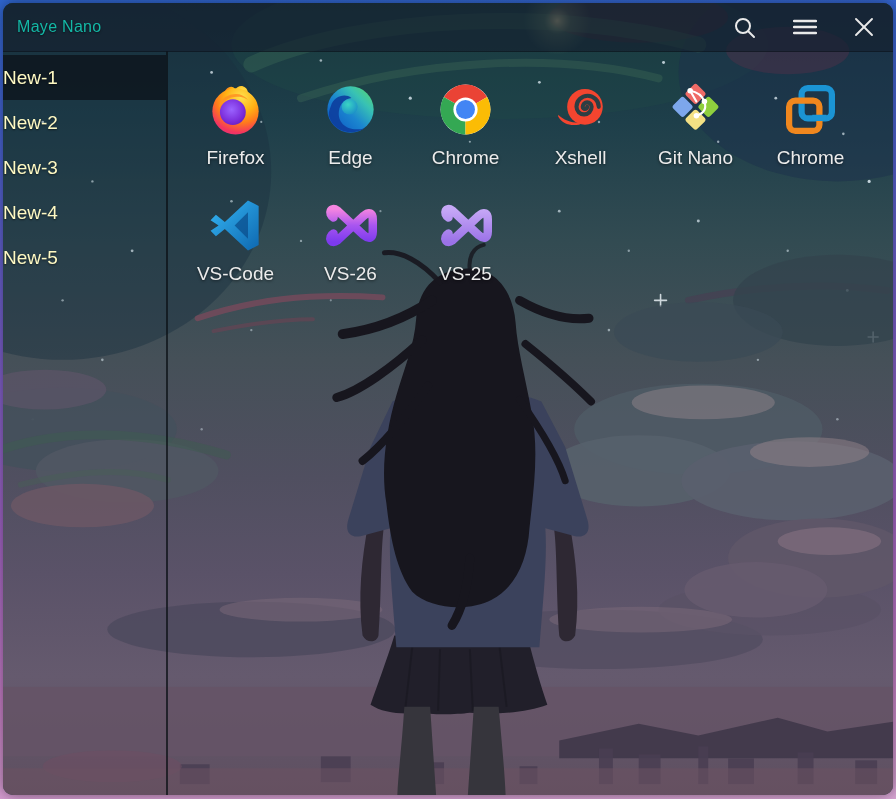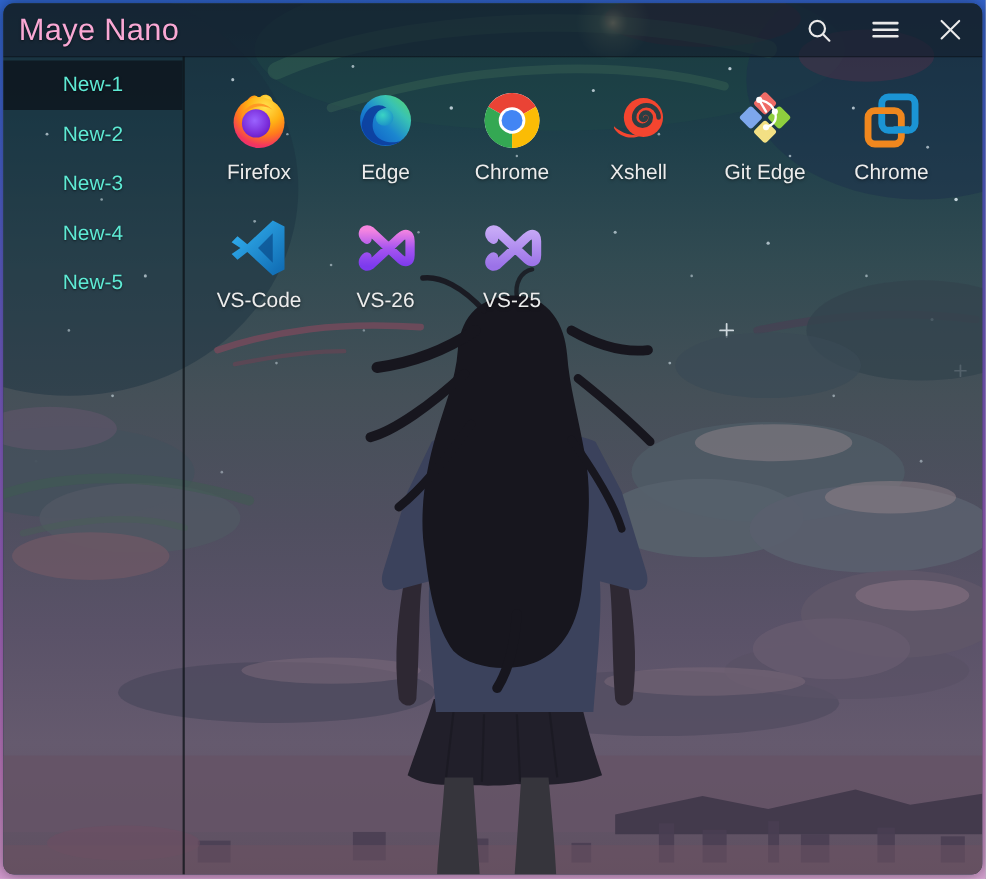--- a/index.html
+++ b/index.html
@@ -16,34 +16,34 @@
   }
   .scene{position:absolute;inset:0;width:100%;height:100%;}
   
   .titlebar{
     position:absolute;top:0;left:0;right:0;height:48px;
     background:rgba(21,33,47,.68);
     border-bottom:1px solid rgba(0,0,0,.28);
     display:flex;align-items:center;z-index:5;
   }
   .titlebar .title{
-    margin-left:14px;font-size:28px;color:#f9a8d4;letter-spacing:.3px;
+    margin-left:14px;font-size:16px;color:#14b8a6;letter-spacing:.3px;
     text-shadow:0 1px 2px rgba(0,0,0,.5);
   }
   .tb-icons{margin-left:auto;display:flex;align-items:center;gap:37px;padding-right:19px;}
   .tb-btn{display:flex;align-items:center;justify-content:center;cursor:pointer;}
   
   .sidebar{
     position:absolute;top:48px;left:0;bottom:0;width:165px;z-index:4;
     border-right:2px solid rgba(12,18,23,.75);
     padding-top:4px;box-sizing:border-box;
   }
   .side-item{
-    height:45px;line-height:45px;text-align:center;
-    font-size:19px;color:#5eead4;cursor:pointer;
+    height:45px;line-height:45px;
+    font-size:19px;color:#fef9c3;cursor:pointer;
     text-shadow:0 1px 2px rgba(0,0,0,.55);
   }
   .side-item.selected{background:rgba(11,16,23,.72);}
   
   .apps{
     position:absolute;top:48px;left:167px;right:0;z-index:4;
     display:grid;grid-template-columns:repeat(6,115px);grid-auto-rows:116px;
     padding-left:8px;
   }
   .app{
@@ -325,21 +325,21 @@
           </g>
           <g stroke="#fff" stroke-width="2.4" fill="none" stroke-linecap="round">
             <path d="M26 11 Q38 13 42 23 Q46 35 33 39"></path>
             <path d="M26 11 L33 23"></path>
           </g>
           <circle cx="26" cy="11" r="3.1" fill="#fff"></circle>
           <circle cx="42" cy="23" r="3.1" fill="#fff"></circle>
           <circle cx="33" cy="39" r="3.1" fill="#fff"></circle>
         </svg>
       </span>
-      <span class="lbl">Git Edge</span>
+      <span class="lbl">Git Nano</span>
     </div>
 
     <div class="app">
       <span class="ic">
         <svg viewBox="0 0 64 64" width="57" height="57">
           <rect x="22" y="8" width="34" height="34" rx="7" fill="none" stroke="#1b94d4" stroke-width="7"></rect>
           <rect x="8" y="22" width="34" height="34" rx="7" fill="none" stroke="#f0871e" stroke-width="7"></rect>
           <path d="M34 41.5 H50" stroke="#1b94d4" stroke-width="7" fill="none"></path>
         </svg>
       </span>

